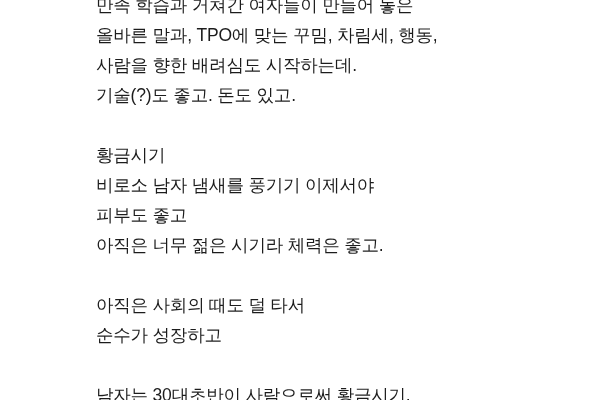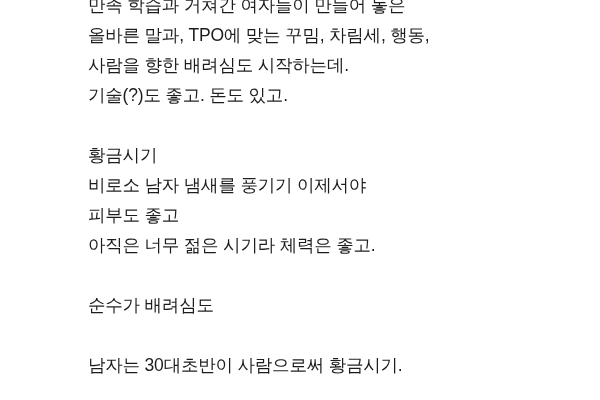--- a/index.html
+++ b/index.html
@@ -12,20 +12,21 @@
     background: #ffffff;
     font-family: "Liberation Sans", sans-serif;
     overflow: hidden;
   }
   .page {
     position: relative;
     width: 556px;
     height: 400px;
     background: #ffffff;
     box-sizing: border-box;
+    margin-left: 8px;
   }
   .text-body {
     position: absolute;
     left: 88px;
     top: -10px;
     width: 470px;
   }
   .line {
     font-size: 17.5px;
     line-height: 30px;
@@ -60,21 +61,22 @@
     <div class="para">
       <div class="line">황금시기</div>
       <div class="line">비로소 남자 냄새를 풍기기 이제서야</div>
       <div class="line">피부도 좋고</div>
       <div class="line">아직은 너무 젊은 시기라 체력은 좋고.</div>
     </div>
 
     <div class="line blank"></div>
 
     <div class="para">
-      <div class="line">순수가 배려심도</div>
+      <div class="line">아직은 사회의 때도 덜 타서</div>
+      <div class="line">순수가 성장하고</div>
     </div>
 
     <div class="line blank"></div>
 
     <div class="para">
       <div class="line">남자는 30대초반이 사람으로써 황금시기.</div>
 
     </div>
 
   </div>

